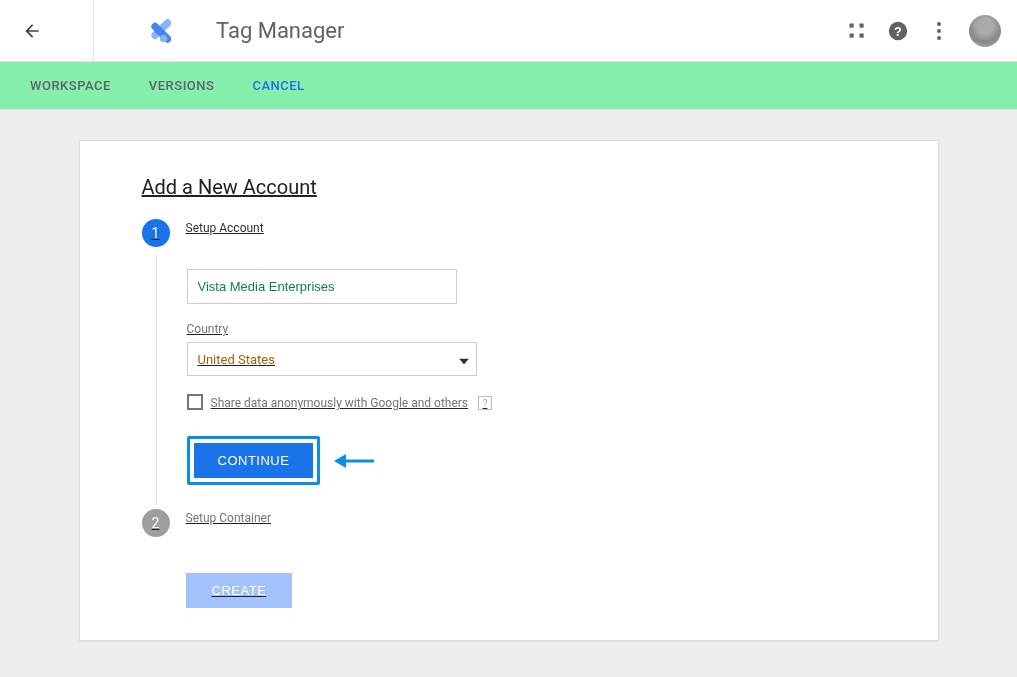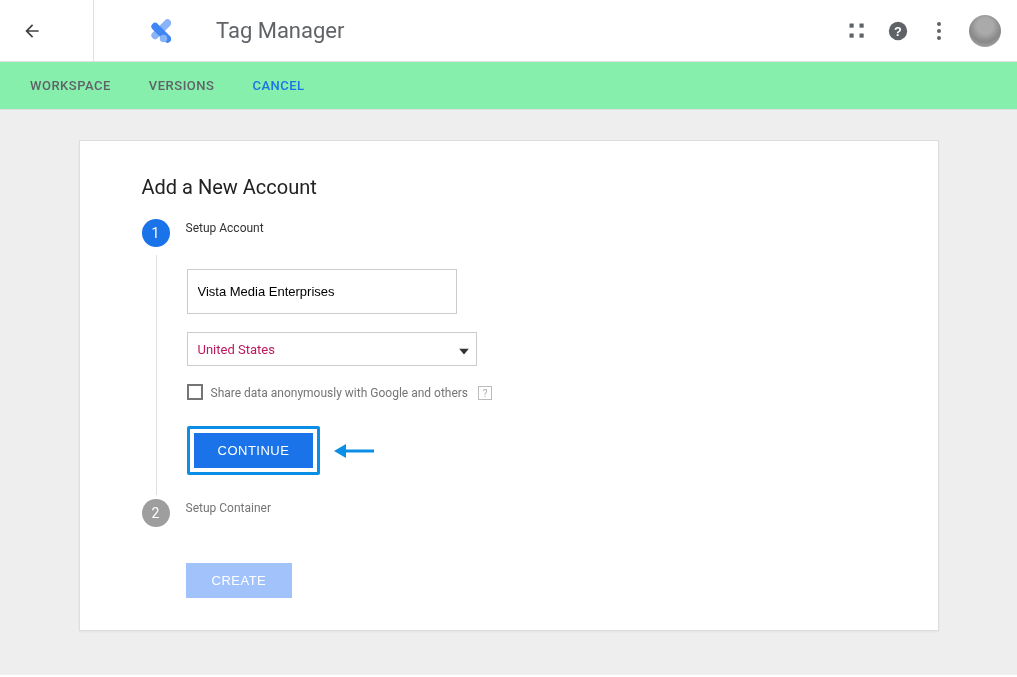--- a/index.html
+++ b/index.html
@@ -16,35 +16,35 @@
     .help-icon { width: 22px; height: 22px; cursor: pointer; }
     .more-icon { width: 20px; height: 20px; cursor: pointer; display: flex; flex-direction: column; align-items: center; justify-content: center; gap: 3px; }
     .more-icon span { width: 4px; height: 4px; background: #5f6368; border-radius: 50%; }
     .avatar { width: 32px; height: 32px; border-radius: 50%; background: radial-gradient(circle at 50% 35%, #aaa 30%, #888 60%, #bbb 100%); cursor: pointer; }
     
     .tabbar { display: flex; align-items: center; height: 48px; padding: 0 30px; background: #86efac; border-bottom: 1px solid #e0e0e0; box-shadow: 0 1px 2px rgba(0,0,0,0.04); gap: 38px; }
     .tab { font-size: 13px; font-weight: 500; letter-spacing: 0.5px; color: #5f6368; cursor: pointer; }
     .tab.active { color: #1a73e8; }
     
     .page { background: #eeeeee; padding: 30px 0 44px; min-height: 500px; }
-    .card { background: #fff; width: 860px; margin: 0 auto; border: 1px solid #ddd; box-shadow: 0 1px 2px rgba(0,0,0,0.05); padding: 34px 62px 32px; }
+    .card { background: #fff; width: 860px; margin: 0 auto; border: 1px solid #ddd; box-shadow: 0 1px 2px rgba(0,0,0,0.05); padding: 34px 62px 32px; text-decoration: underline; }
     .card-title { font-size: 20px; font-weight: 400; color: #212121; margin-bottom: 20px; }
     
     .step { display: flex; align-items: flex-start; margin-bottom: 8px; }
     .step-badge { width: 28px; height: 28px; border-radius: 50%; display: flex; align-items: center; justify-content: center; color: #fff; font-size: 14px; font-weight: 400; flex-shrink: 0; margin-right: 16px; }
     .step-badge.blue { background: #1a73e8; }
     .step-badge.grey { background: #9e9e9e; }
     .step-title { font-size: 12px; color: #333; font-weight: 400; padding-top: 2px; }
     .step-title.muted { color: #757575; }
     
     .step-body { margin-left: 14px; border-left: 1px solid #e0e0e0; padding: 14px 0 20px 30px; margin-bottom: 4px; }
     .field-label { font-size: 12px; color: #757575; margin-bottom: 6px; }
-    .text-input { width: 270px; height: 45px; border: 1px solid #ccc; padding: 0 10px; font-size: 13px; color: #000000; outline: none; }
+    .text-input { width: 270px; height: 35px; border: 1px solid #ccc; padding: 0 10px; font-size: 13px; color: #15803d; outline: none; }
     .select-wrap { position: relative; width: 290px; margin-top: 0; }
-    .select-input { width: 100%; height: 34px; border: 1px solid #ccc; padding: 4px 10px; font-size: 13px; color: #be185d; cursor: pointer; display: flex; align-items: center; background: #fff; }
+    .select-input { width: 100%; height: 34px; border: 1px solid #ccc; padding: 4px 10px; font-size: 13px; color: #a16207; cursor: pointer; display: flex; align-items: center; background: #fff; }
     .select-arrow { position: absolute; right: 8px; top: 50%; transform: translateY(-50%); pointer-events: none; }
     .field-group { margin-bottom: 18px; }
     
     .checkbox-row { display: flex; align-items: flex-end; gap: 8px; margin-top: 2px; }
     .checkbox { width: 16px; height: 16px; border: 2px solid #757575; cursor: pointer; flex-shrink: 0; }
     .checkbox-label { font-size: 12px; color: #757575; }
     .help-q { width: 14px; height: 14px; border: 1px solid #bbb; font-size: 10px; color: #aaa; display: flex; align-items: center; justify-content: center; margin-left: 2px; cursor: pointer; }
     
     .continue-wrap { margin-top: 26px; position: relative; display: flex; }
     .continue-outline { border: 3px solid #0b8ee6; padding: 4px; display: inline-block; border-radius: 2px; }
@@ -111,20 +111,21 @@
     <div class="step">
       <div class="step-badge blue">1</div>
       <div class="step-title">Setup Account</div>
     </div>
 
     <div class="step-body">
       <div class="field-group">
         <input type="text" class="text-input" value="Vista Media Enterprises" style="">
       </div>
       <div class="field-group">
+        <div class="field-label">Country</div>
         <div class="select-wrap">
           <div class="select-input">United States</div>
           <div class="select-arrow">
             <svg width="10" height="6" viewBox="0 0 10 6">
                 <path d="M0 0 L5 6 L10 0 Z" fill="#333"></path>
               </svg>
           </div>
         </div>
       </div>
       <div class="checkbox-row">

